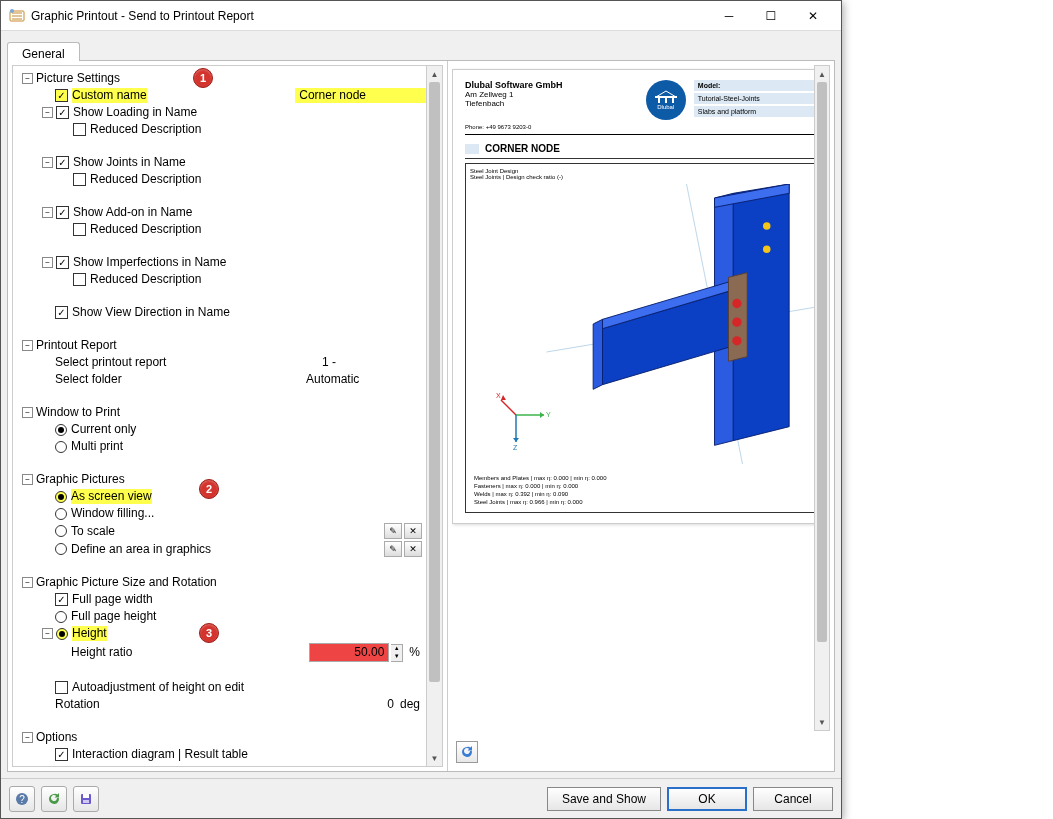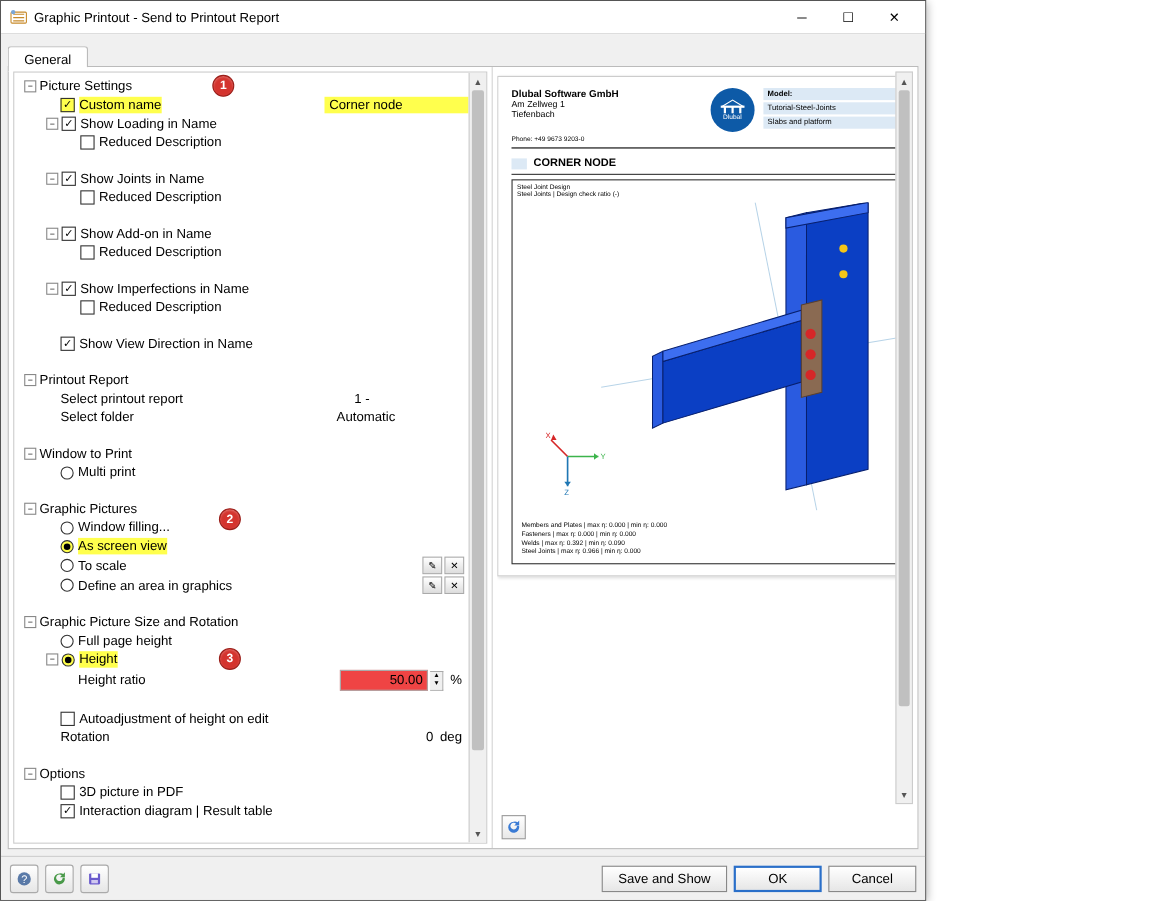--- a/index.html
+++ b/index.html
@@ -183,37 +183,41 @@
               <span class="lbl">Select folder</span>
               <span class="val" style="padding-right:90px;text-align:left;width:120px;">Automatic</span>
             </div>
             <div class="row" style="height:10px;"></div>
 
             <div class="row" style="padding-left:6px;">
               <span class="toggle">−</span>
               <span class="lbl">Window to Print</span>
             </div>
             <div class="row" style="padding-left:42px;">
+              <span class="radio sel"></span>
+              <span class="lbl">Current only</span>
+            </div>
+            <div class="row" style="padding-left:42px;">
               <span class="radio"></span>
               <span class="lbl">Multi print</span>
             </div>
             <div class="row" style="height:10px;"></div>
 
             <div class="row" style="padding-left:6px;">
               <span class="toggle">−</span>
               <span class="lbl">Graphic Pictures</span>
               <span class="badge" style="left:186px;top:8px;">2</span>
             </div>
             <div class="row" style="padding-left:42px;">
+              <span class="radio sel hl-yellow"></span>
+              <span class="lbl hl-yellow">As screen view</span>
+            </div>
+            <div class="row" style="padding-left:42px;">
               <span class="radio"></span>
               <span class="lbl">Window filling...</span>
-            </div>
-            <div class="row" style="padding-left:42px;">
-              <span class="radio sel hl-yellow"></span>
-              <span class="lbl hl-yellow">As screen view</span>
             </div>
             <div class="row" style="padding-left:42px;">
               <span class="radio"></span>
               <span class="lbl">To scale</span>
               <span style="margin-left:auto;padding-right:4px;display:flex;">
                 <span class="tiny-btn">✎</span>
                 <span class="tiny-btn">✕</span>
               </span>
             </div>
             <div class="row" style="padding-left:42px;">
@@ -222,20 +226,24 @@
               <span style="margin-left:auto;padding-right:4px;display:flex;">
                 <span class="tiny-btn">✎</span>
                 <span class="tiny-btn">✕</span>
               </span>
             </div>
             <div class="row" style="height:10px;"></div>
 
             <div class="row" style="padding-left:6px;">
               <span class="toggle">−</span>
               <span class="lbl">Graphic Picture Size and Rotation</span>
+            </div>
+            <div class="row" style="padding-left:42px;">
+              <span class="chk checked"></span>
+              <span class="lbl">Full page width</span>
             </div>
             <div class="row" style="padding-left:42px;">
               <span class="radio"></span>
               <span class="lbl">Full page height</span>
             </div>
             <div class="row" style="padding-left:26px;">
               <span class="toggle">−</span>
               <span class="radio sel hl-yellow"></span>
               <span class="lbl hl-yellow">Height</span>
               <span class="badge" style="left:186px;top:-2px;">3</span>
@@ -263,24 +271,20 @@
               <span class="val" style="padding-right:6px;display:flex;align-items:center;gap:6px;">
                 <span>0</span>
                 <span>deg</span>
               </span>
             </div>
             <div class="row" style="height:10px;"></div>
 
             <div class="row" style="padding-left:6px;">
               <span class="toggle">−</span>
               <span class="lbl">Options</span>
-            </div>
-            <div class="row" style="padding-left:42px;">
-              <span class="chk"></span>
-              <span class="lbl">3D picture in PDF</span>
             </div>
             <div class="row" style="padding-left:42px;">
               <span class="chk checked"></span>
               <span class="lbl">Interaction diagram | Result table</span>
             </div>
 
           </div>
 
           <div class="tree-vscroll">
             <div class="arrow">▲</div>

